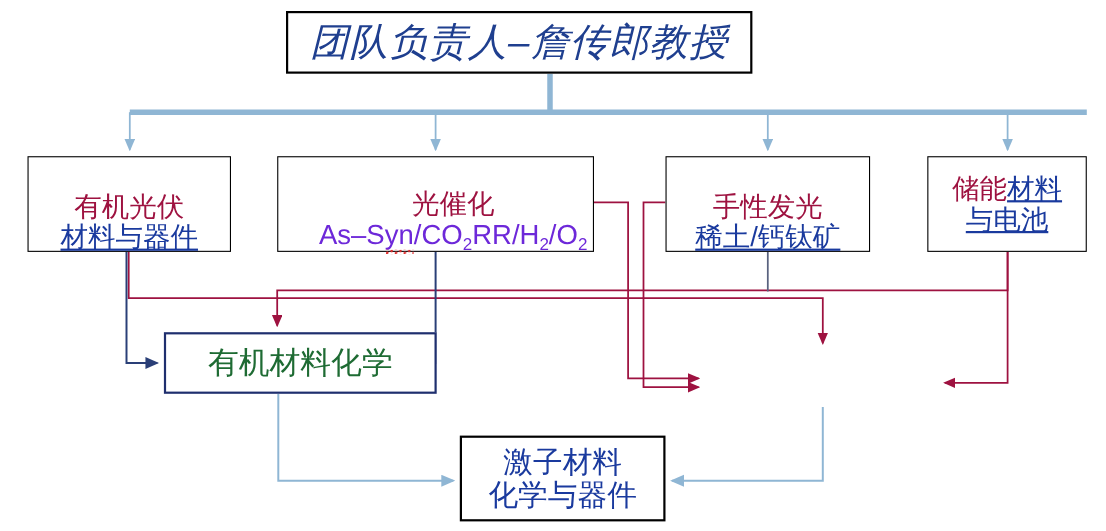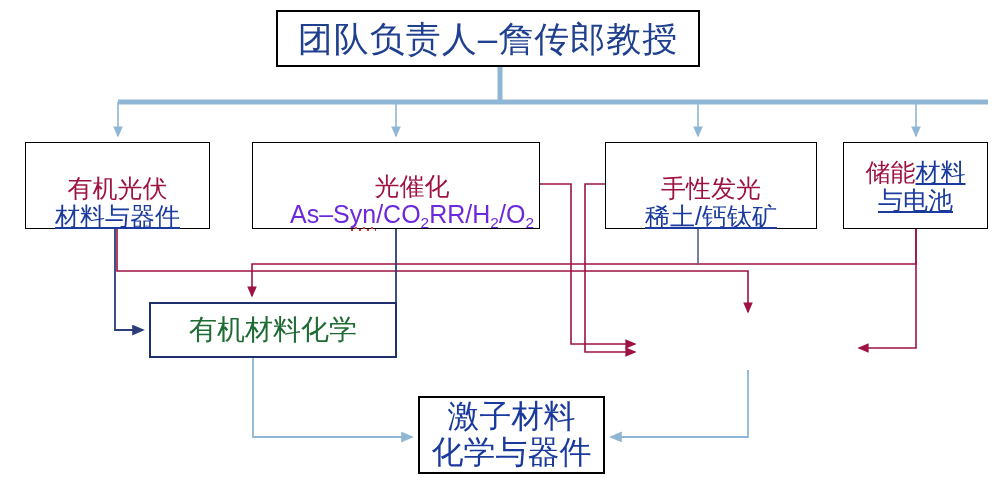--- a/index.html
+++ b/index.html
@@ -35,40 +35,41 @@
     text-align: center;
     line-height: 1.12;
     z-index: 5;
   }
   .node .line {
     display: block;
     white-space: nowrap;
   }
   
   #node-title {
-    left: 276px;
+    left: 260px;
     top: 10px;
     width: 424px;
     height: 57px;
     border: 2px solid #000000;
+    font-style: italic;
   }
   #node-title .line {
     color: #1f3f8f;
     font-size: 35px;
     letter-spacing: 1px;
   }
   
   .row2 {
     top: 142px;
     height: 87px;
     border: 1.6px solid #000000;
   }
   #node-opv  { left: 25px;  width: 185px; }
   #node-photocat { left: 252px; width: 288px; padding-left: 32px; }
-  #node-chiral { left: 605px; width: 212px; }
+  #node-chiral { left: 605px; width: 186px; }
   #node-energy { left: 843px; width: 145px; }
   .row2 .line { font-size: 25px; }
   .cn-red  { color: #9e1240; margin-top: 32px; }
   .cn-blue { color: #1a3a9e; text-decoration: underline; }
   .formula {
     color: #6d28d9;
     font-size: 24px;
     font-family: "Liberation Sans", sans-serif;
     position: relative;
   }
@@ -114,21 +115,21 @@
   }
   #node-exciton {
     left: 418px;
     top: 396px;
     width: 187px;
     height: 78px;
     border: 2px solid #000000;
   }
   #node-exciton .line {
     color: #1a3a9e;
-    font-size: 32px;
+    font-size: 27px;
   }
 </style>
 </head>
 <body>
 
 <div id="canvas">
 
   <svg id="svg-layer" viewBox="0 0 1005 483" xmlns="http://www.w3.org/2000/svg">
     <defs>
       <marker id="arrow-lb" markerWidth="7" markerHeight="7" refX="6" refY="3" orient="auto" markerUnits="strokeWidth">

